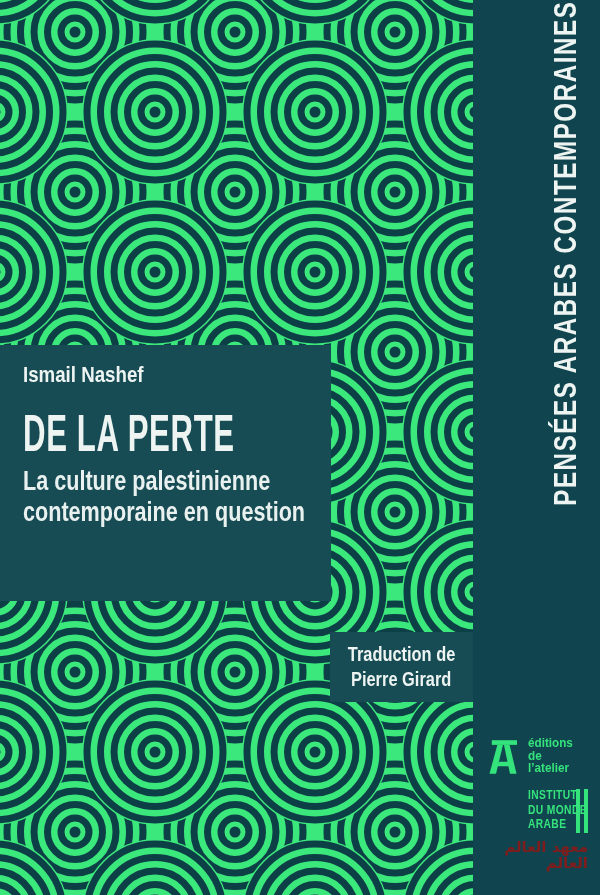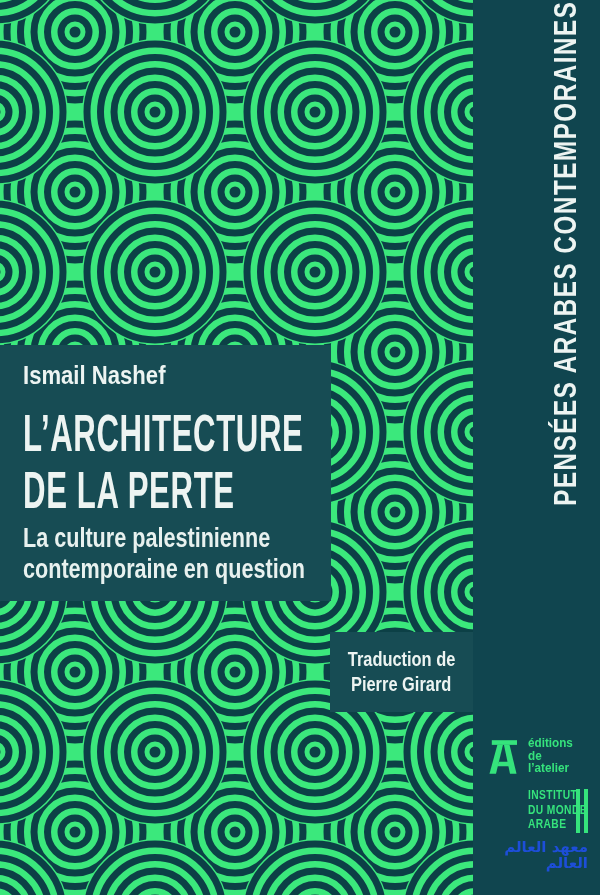--- a/index.html
+++ b/index.html
@@ -31,33 +31,33 @@
 
   
   .title-panel {
     position:absolute; left:0; top:345px;
     width:331px; height:256px;
     background:#174C54;
     box-sizing:border-box;
     padding:13px 0 0 23px;
     color:#EDF4F2;
   }
-  .author { font-size:26px; font-weight:bold; line-height:34px; white-space:nowrap; }
+  .author { font-size:22px; font-weight:bold; line-height:34px; white-space:nowrap; }
   .author .squeeze { display:inline-block; transform:scaleX(0.85); transform-origin:left center; }
   .book-title { margin-top:13px; font-size:52px; font-weight:bold; line-height:57px; letter-spacing:1px; white-space:nowrap; }
   .book-title .line { display:block; }
   .book-title .squeeze { display:inline-block; transform:scaleX(0.60); transform-origin:left center; }
   .subtitle { margin-top:4px; font-size:27px; font-weight:bold; line-height:31px; white-space:nowrap; color:#E8F1EF; }
   .subtitle .line { display:block; }
   .subtitle .squeeze { display:inline-block; transform:scaleX(0.80); transform-origin:left center; }
 
   
   .trad-box {
     position:absolute; left:330px; top:632px;
-    width:143px; height:80px;
+    width:143px; height:70px;
     background:#174C54;
     display:flex; flex-direction:column; align-items:center; justify-content:center;
     color:#EDF4F2; font-weight:bold; font-size:20px; line-height:25px;
     white-space:nowrap;
   }
   .trad-box .squeeze { display:inline-block; transform:scaleX(0.82); transform-origin:center; }
 
   
   .atelier-logo {
     position:absolute; left:489px; top:737px;
@@ -74,21 +74,21 @@
     line-height:14.6px; letter-spacing:0.5px; white-space:nowrap;
   }
   .ima-text .line { display:block;padding-left:21px; }
   .ima-text .squeeze { display:inline-block; transform:scaleX(0.76); transform-origin:left center; }
 
   .ima-mark { position:absolute; left:576px; top:789px; display:flex; gap:4px; }
   .ima-mark .bar { width:4px; height:44px; background:#35E37C; }
 
   .ima-arabic {
     position:absolute; left:495px; top:839px; width:93px;
-    color:#1d4ed8; font-family:"DejaVu Sans", sans-serif;
+    color:#7f1d1d; font-family:"DejaVu Sans", sans-serif;
     font-size:15px; font-weight:bold; line-height:16px;
     direction:rtl; text-align:right; white-space:nowrap;
   }
   .ima-arabic .line { display:block; }
 </style>
 </head>
 <body>
 
 <div class="cover">
 
@@ -119,21 +119,20 @@
 
   <div class="series-title">
     <span class="squeeze">PENSÉES ARABES CONTEMPORAINES</span>
   </div>
 
   <div class="title-panel">
     <div class="author">
       <span class="squeeze">Ismail Nashef</span>
     </div>
     <div class="book-title">
-      <span class="line"><span class="squeeze">L’ARCHITECTURE</span></span>
       <span class="line"><span class="squeeze">DE LA PERTE</span></span>
     </div>
     <div class="subtitle">
       <span class="line"><span class="squeeze">La culture palestinienne</span></span>
       <span class="line"><span class="squeeze">contemporaine en question</span></span>
     </div>
   </div>
 
   <div class="trad-box">
     <span class="squeeze">Traduction de</span>

